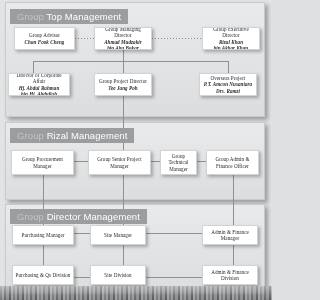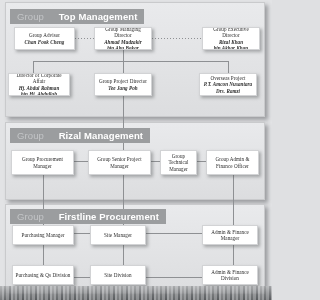--- a/index.html
+++ b/index.html
@@ -43,21 +43,21 @@
     height:15px;line-height:15px;
     background:#9b9d9f;
     color:#ffffff;
     font-family:"Liberation Sans", sans-serif;
     font-size:9.5px;
     padding:0 7px;
     white-space:nowrap;
     letter-spacing:.1px;
   }
   .sec-header .light{color:#c3c5c7;font-weight:400;}
-  .sec-header .bold{color:#ffffff;font-weight:bold;margin-left:12px;}
+  .sec-header .bold{color:#ffffff;font-weight:normal;}
   #hdr-top{top:9px;}
   #hdr-mid{top:128px;}
   #hdr-first{top:209px;}
 
   
   .box{
     position:absolute;
     background:#ffffff;
     border:1px solid #d2d3d5;
     box-shadow:2px 2px 3px rgba(70,72,76,.40);
@@ -123,21 +123,21 @@
   <div class="sec-header" id="hdr-top">
     <span class="light">Group </span>
     <span class="bold">Top Management</span>
   </div>
   <div class="sec-header" id="hdr-mid">
     <span class="light">Group </span>
     <span class="bold">Rizal Management</span>
   </div>
   <div class="sec-header" id="hdr-first">
     <span class="light">Group </span>
-    <span class="bold">Firstline Procurement</span>
+    <span class="bold">Director Management</span>
   </div>
 
   <div class="box" style="left:14px;top:27px;width:61px;height:23px;">
     <div class="title">Group Advisor</div>
     <div class="name">Chan Fook Cheng</div>
   </div>
   <div class="box" style="left:94px;top:27px;width:58px;height:23px;">
     <div class="title">Group Managing Director</div>
     <div class="name">Ahmad Mudzakir</div>
     <div class="name">bin Abu Bakar</div>

